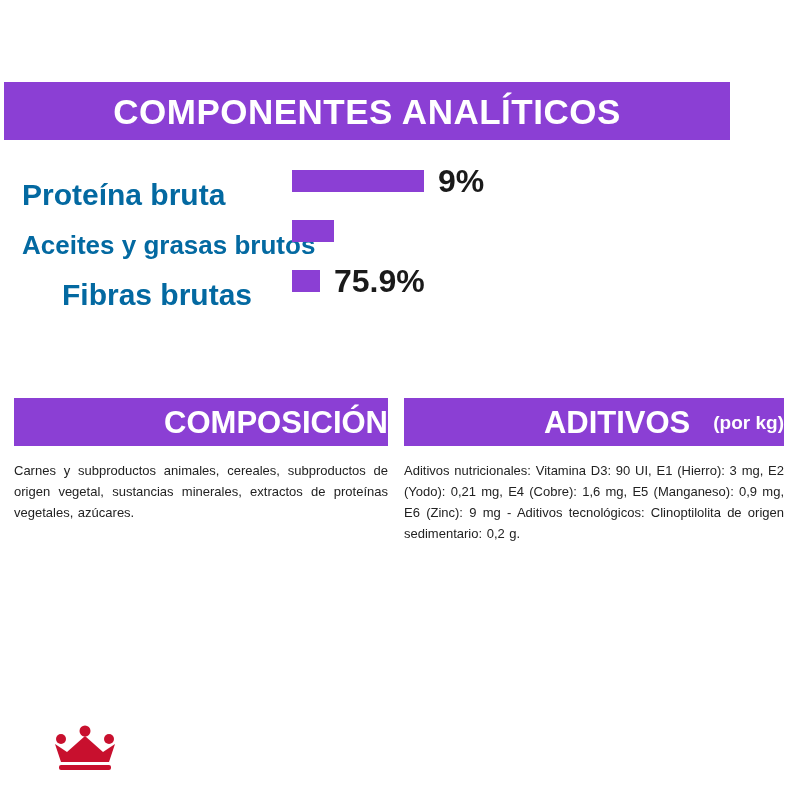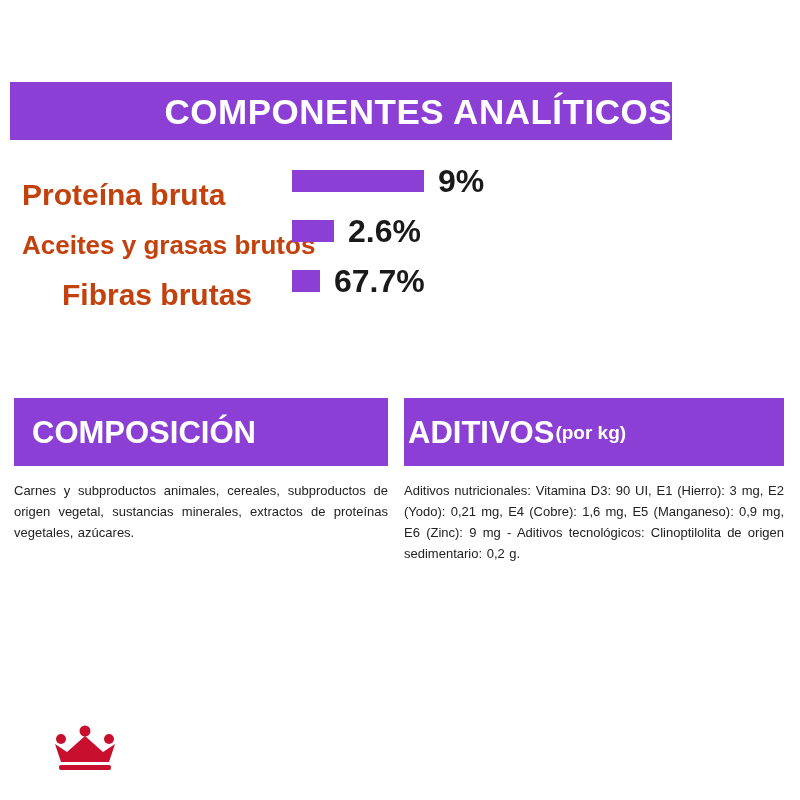--- a/index.html
+++ b/index.html
@@ -17,28 +17,28 @@
   .page {
     position: absolute;
     left: 0; top: 0;
     width: 800px;
     height: 800px;
   }
 
   
   .banner-analytic {
     position: absolute;
-    left: 10px;
+    left: 4px;
     top: 82px;
-    width: 662px;
+    width: 726px;
     height: 58px;
     background: #8b3fd4;
     display: flex;
     align-items: center;
-    justify-content: flex-end;
+    justify-content: center;
   }
   .banner-analytic .banner-title {
     color: #ffffff;
     font-size: 35px;
     font-weight: bold;
     letter-spacing: 0.5px;
     text-transform: uppercase;
     line-height: 1;
   }
 
@@ -48,21 +48,21 @@
     left: 22px;
     top: 156px;
     width: 760px;
   }
   .analytic-row {
     display: flex;
     align-items: center;
     height: 50px;
   }
   .analytic-label {
-    color: #c2410c;
+    color: #0369a1;
     font-size: 30px;
     font-weight: bold;
     white-space: nowrap;
     margin-top: 28px;
   }
   .analytic-label.small {
     font-size: 26px;
     font-weight: bold;
   }
   .bar-zone {
@@ -90,40 +90,41 @@
 
   
   .panel {
     position: absolute;
     top: 398px;
   }
   .panel-left { left: 14px; width: 374px; }
   .panel-right { left: 404px; width: 380px; }
 
   .panel-banner {
-    height: 68px;
+    height: 48px;
     background: #8b3fd4;
     display: flex;
     align-items: center;
     padding-left: 18px;
     box-sizing: border-box;
+    justify-content: flex-end;
   }
   .panel-banner.right { padding-left: 4px; }
   .panel-title {
     color: #ffffff;
     font-size: 31px;
     font-weight: bold;
     text-transform: uppercase;
     line-height: 1;
   }
   .panel-title-sub {
     color: #ffffff;
     font-size: 19px;
     font-weight: bold;
-    margin-left: 1px;
+    margin-left: 23px;
     line-height: 1;
   }
   .panel-body {
     margin-top: 14px;
     color: #222222;
     font-size: 13px;
     line-height: 1.62;
     text-align: justify;
     word-spacing: 1px;
   }
@@ -154,29 +155,28 @@
       <div class="bar-zone">
         <div class="bar" style="width:132px;"></div>
         <div class="bar-value" style="left:146px;">9%</div>
       </div>
     </div>
 
     <div class="analytic-row">
       <div class="analytic-label small" style="width:270px;">Aceites y grasas brutos</div>
       <div class="bar-zone">
         <div class="bar" style="width:42px;"></div>
-        <div class="bar-value" style="left:56px;">2.6%</div>
       </div>
     </div>
 
     <div class="analytic-row">
       <div class="analytic-label" style="width:270px;text-align:center;">Fibras brutas</div>
       <div class="bar-zone">
         <div class="bar" style="width:28px;"></div>
-        <div class="bar-value" style="left:42px;">67.7%</div>
+        <div class="bar-value" style="left:42px;">75.9%</div>
       </div>
     </div>
 
   </div>
 
   <div class="panel panel-left">
     <div class="panel-banner">
       <span class="panel-title">COMPOSICIÓN</span>
     </div>
     <div class="panel-body">Carnes y subproductos animales, cereales, subproductos de origen vegetal, sustancias minerales, extractos de proteínas vegetales, azúcares.</div>

